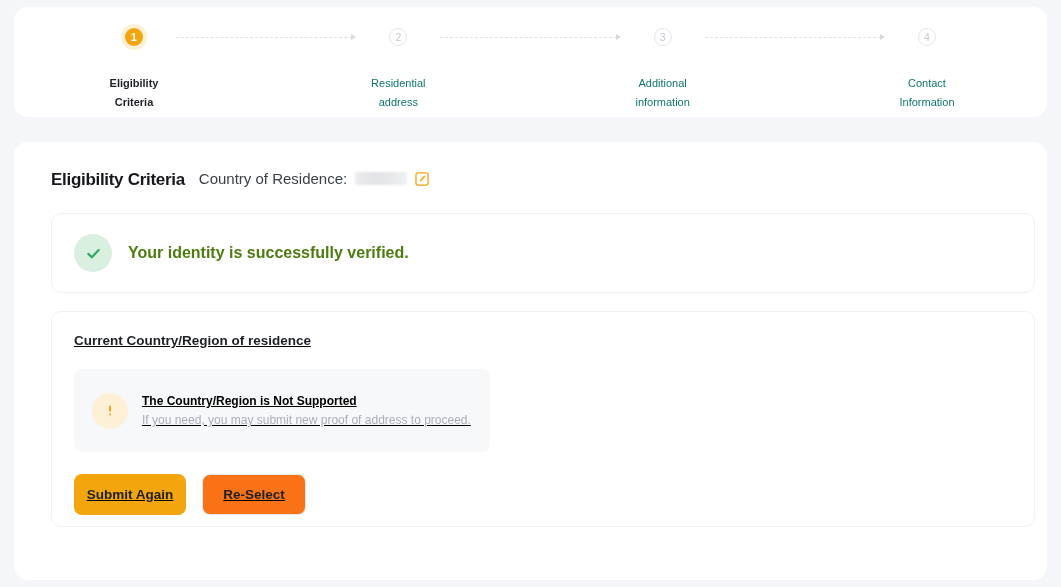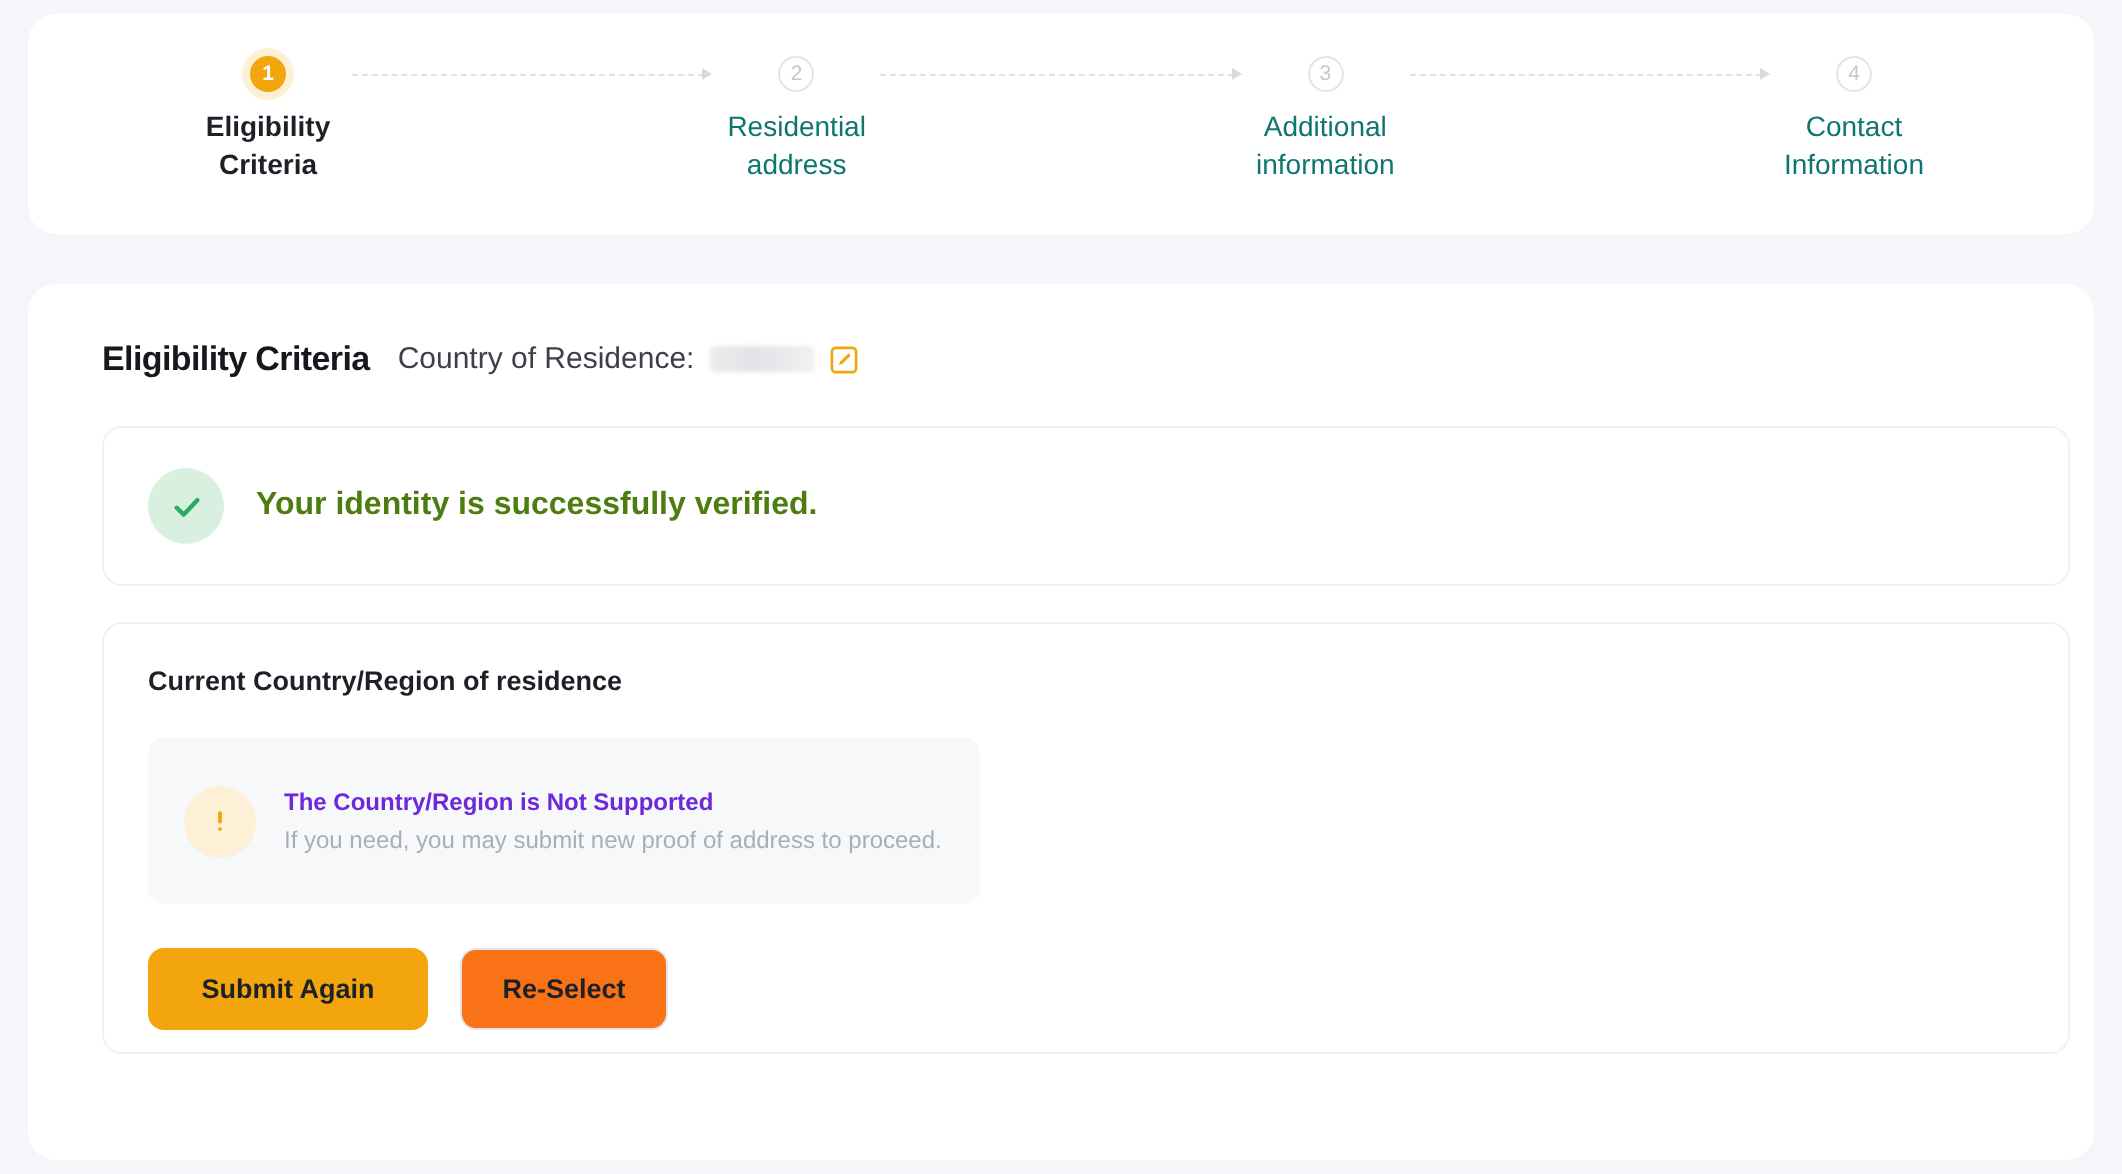--- a/index.html
+++ b/index.html
@@ -68,23 +68,23 @@
   }
 
   .step.inactive .step-badge {
     background: #ffffff;
     color: #c2c7d0;
     border: 1px solid #e2e5ea;
     font-weight: 400;
   }
 
   .step-label {
-    margin-top: 8px;
+    margin-top: 28px;
     text-align: center;
-    font-size: 14px;
+    font-size: 11px;
     line-height: 19px;
   }
 
   .step.active .step-label {
     color: #1d2026;
     font-weight: 700;
   }
 
   .step.inactive .step-label {
     color: #0f766e;
@@ -210,20 +210,21 @@
 
   
   .residence-card {
     margin-top: 18px;
     margin-left: 12px;
     width: 984px;
     height: 216px;
     border: 1px solid #f0f1f4;
     border-radius: 10px;
     padding: 21px 22px 0 22px;
+    text-decoration: underline;
   }
 
   .section-heading {
     font-size: 13.5px;
     font-weight: 700;
     color: #1d2026;
   }
 
   .warning-box {
     margin-top: 21px;
@@ -246,21 +247,21 @@
     align-items: center;
     justify-content: center;
     flex: 0 0 auto;
   }
 
   .warn-texts { display: flex; flex-direction: column; gap: 5px; }
 
   .warn-title {
     font-size: 12px;
     font-weight: 700;
-    color: #6d28d9;
+    color: #000000;
   }
 
   .warn-sub {
     font-size: 12px;
     color: #a9aeb8;
     font-weight: 400;
   }
 
   .button-row {
     margin-top: 22px;
@@ -275,21 +276,21 @@
     font-weight: 700;
     display: flex;
     align-items: center;
     justify-content: center;
     cursor: pointer;
     border: none;
     font-family: "Liberation Sans", sans-serif;
   }
 
   .btn-primary {
-    width: 140px;
+    width: 112px;
     background: #f2a50d;
     color: #1d2026;
   }
 
   .btn-secondary {
     width: 104px;
     background: #f97316;
     color: #1d2026;
     border: 1px solid #e4e6eb;
   }

